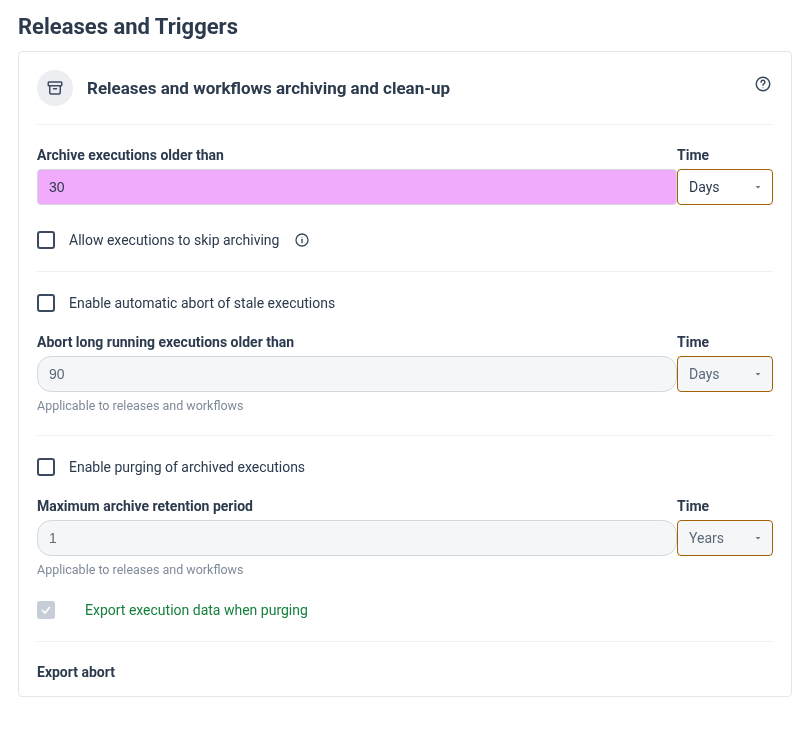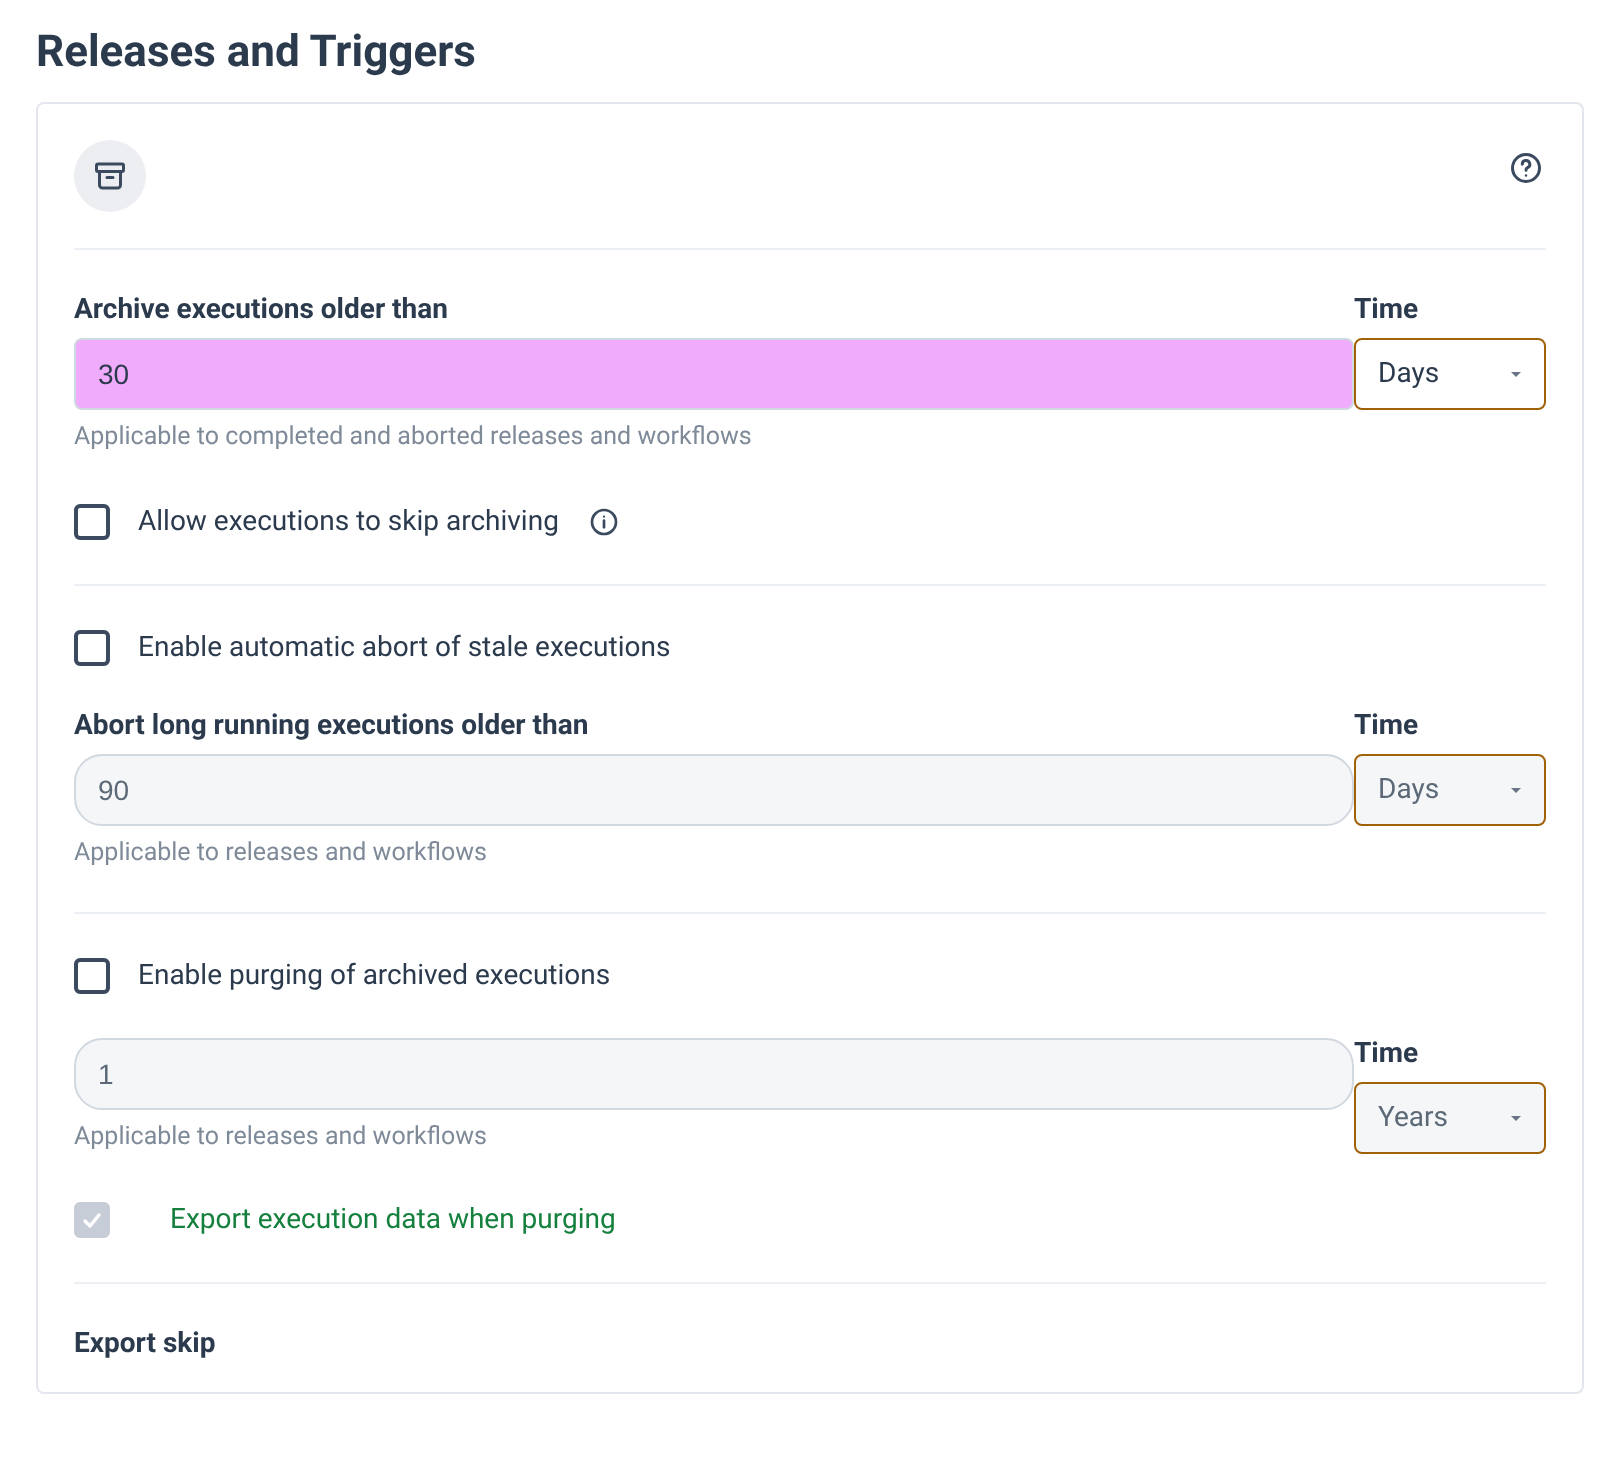--- a/index.html
+++ b/index.html
@@ -151,35 +151,35 @@
 <div class="card">
 
   <div class="section-header">
     <div class="icon-circle">
       <svg width="18" height="18" viewBox="0 0 24 24" fill="none" stroke="#3b4a5e" stroke-width="2" stroke-linecap="round" stroke-linejoin="round">
         <rect x="3" y="4" width="18" height="5" rx="1"></rect>
         <path d="M5 9v9a2 2 0 0 0 2 2h10a2 2 0 0 0 2-2V9"></path>
         <line x1="10" y1="13" x2="14" y2="13"></line>
       </svg>
     </div>
+    <div class="section-title">Releases and workflows archiving and clean-up</div>
     <div class="help-btn">
       <svg width="18" height="18" viewBox="0 0 24 24" fill="none" stroke="#3b4a5e" stroke-width="2" stroke-linecap="round" stroke-linejoin="round">
         <circle cx="12" cy="12" r="9"></circle>
         <path d="M9.5 9.5a2.5 2.5 0 1 1 3.5 2.3c-.9.4-1 .9-1 1.7"></path>
         <circle cx="12" cy="17" r="0.8" fill="#3b4a5e" stroke="none"></circle>
       </svg>
     </div>
   </div>
 
   <div class="form-block">
     <div class="row">
       <div class="col-grow">
         <span class="label">Archive executions older than</span>
         <input type="text" class="text-input" value="30" style="">
-        <div class="hint">Applicable to completed and aborted releases and workflows</div>
       </div>
       <div class="col-fixed">
         <span class="label">Time</span>
         <div class="select">
           <span>Days</span>
           <svg class="chev" width="12" height="12" viewBox="0 0 24 24" fill="#6b7684">
               <path d="M7 10l5 5 5-5z"></path>
             </svg>
         </div>
       </div>
@@ -223,20 +223,21 @@
   </div>
 
   <div class="form-block">
     <div class="check-row tight-top">
       <div class="checkbox"></div>
       <span class="check-label">Enable purging of archived executions</span>
     </div>
     <div style="height:22px"></div>
     <div class="row">
       <div class="col-grow">
+        <span class="label">Maximum archive retention period</span>
         <input type="text" class="text-input" disabled="" value="1" style="">
         <div class="hint">Applicable to releases and workflows</div>
       </div>
       <div class="col-fixed">
         <span class="label">Time</span>
         <div class="select disabled">
           <span>Years</span>
           <svg class="chev" width="12" height="12" viewBox="0 0 24 24" fill="#6b7684">
               <path d="M7 10l5 5 5-5z"></path>
             </svg>
@@ -248,16 +249,16 @@
       <div class="checkbox disabled">
         <svg width="12" height="12" viewBox="0 0 24 24" fill="none" stroke="#ffffff" stroke-width="3.5" stroke-linecap="round" stroke-linejoin="round">
           <polyline points="5 13 10 18 19 7"></polyline>
         </svg>
       </div>
       <span class="check-label disabled">Export execution data when purging</span>
     </div>
   </div>
 
   <div class="form-block no-border">
-    <span class="label">Export skip</span>
+    <span class="label">Export abort</span>
   </div>
 
 </div>
 
 </body></html>

